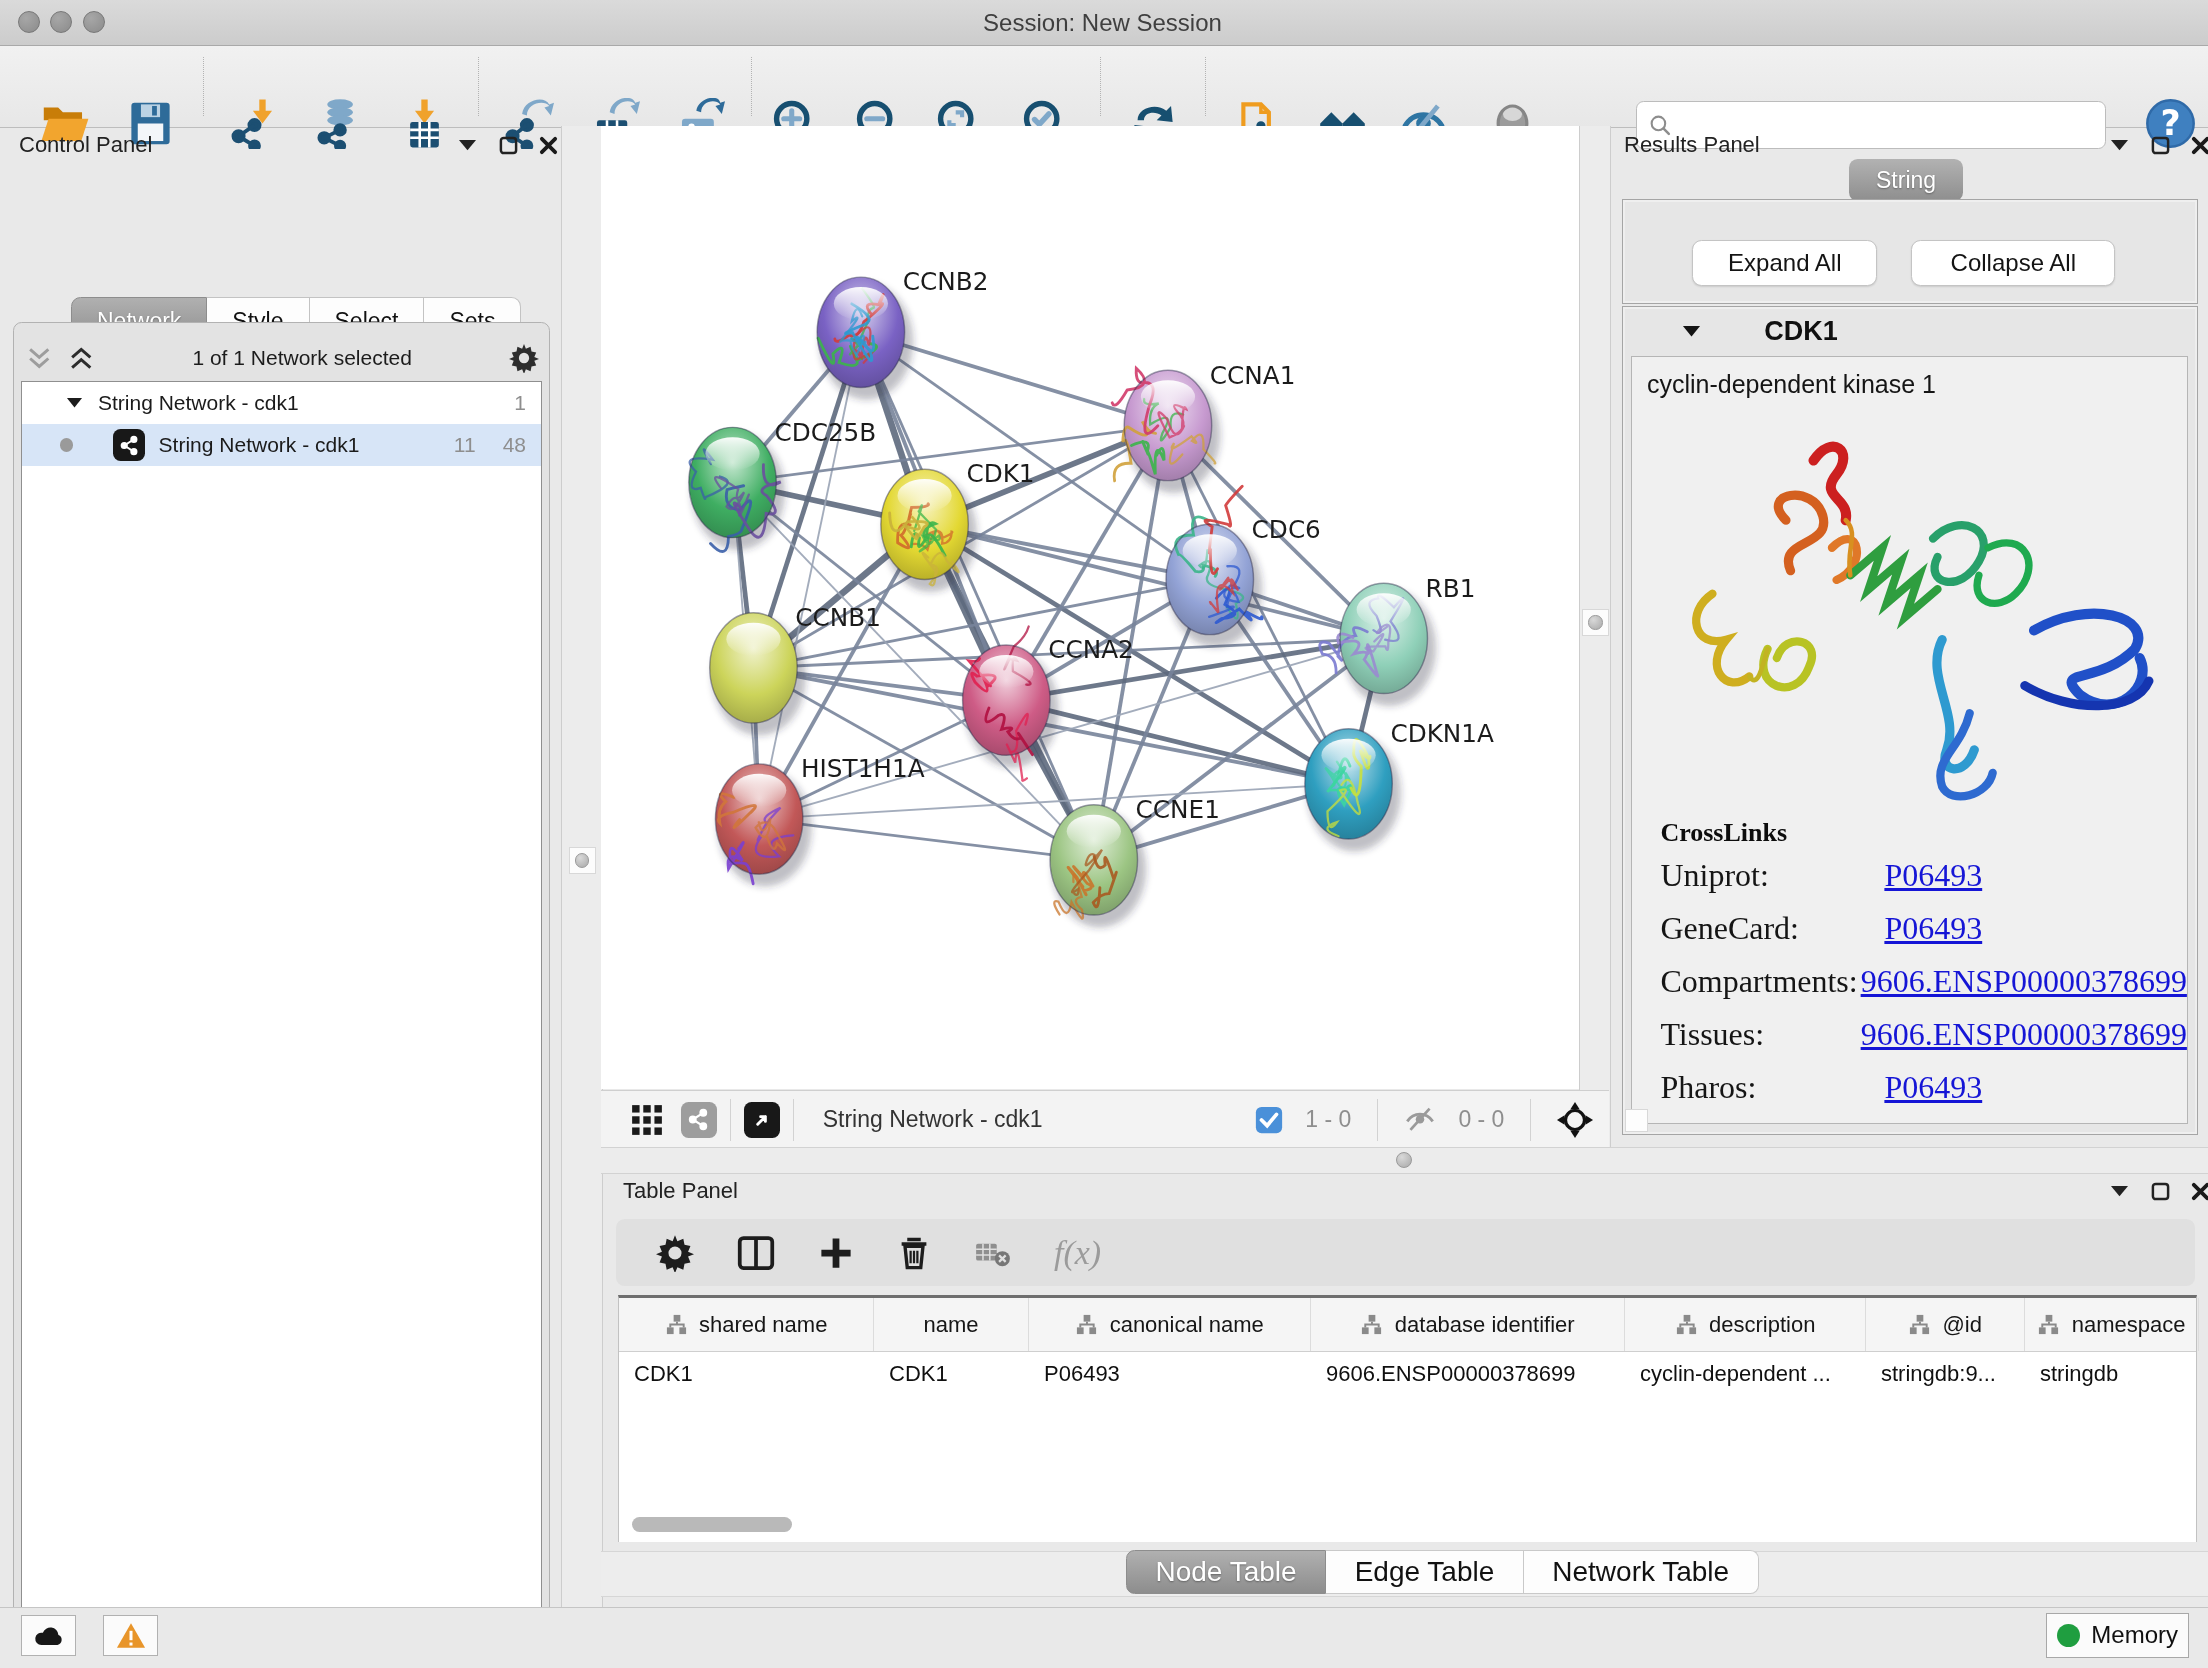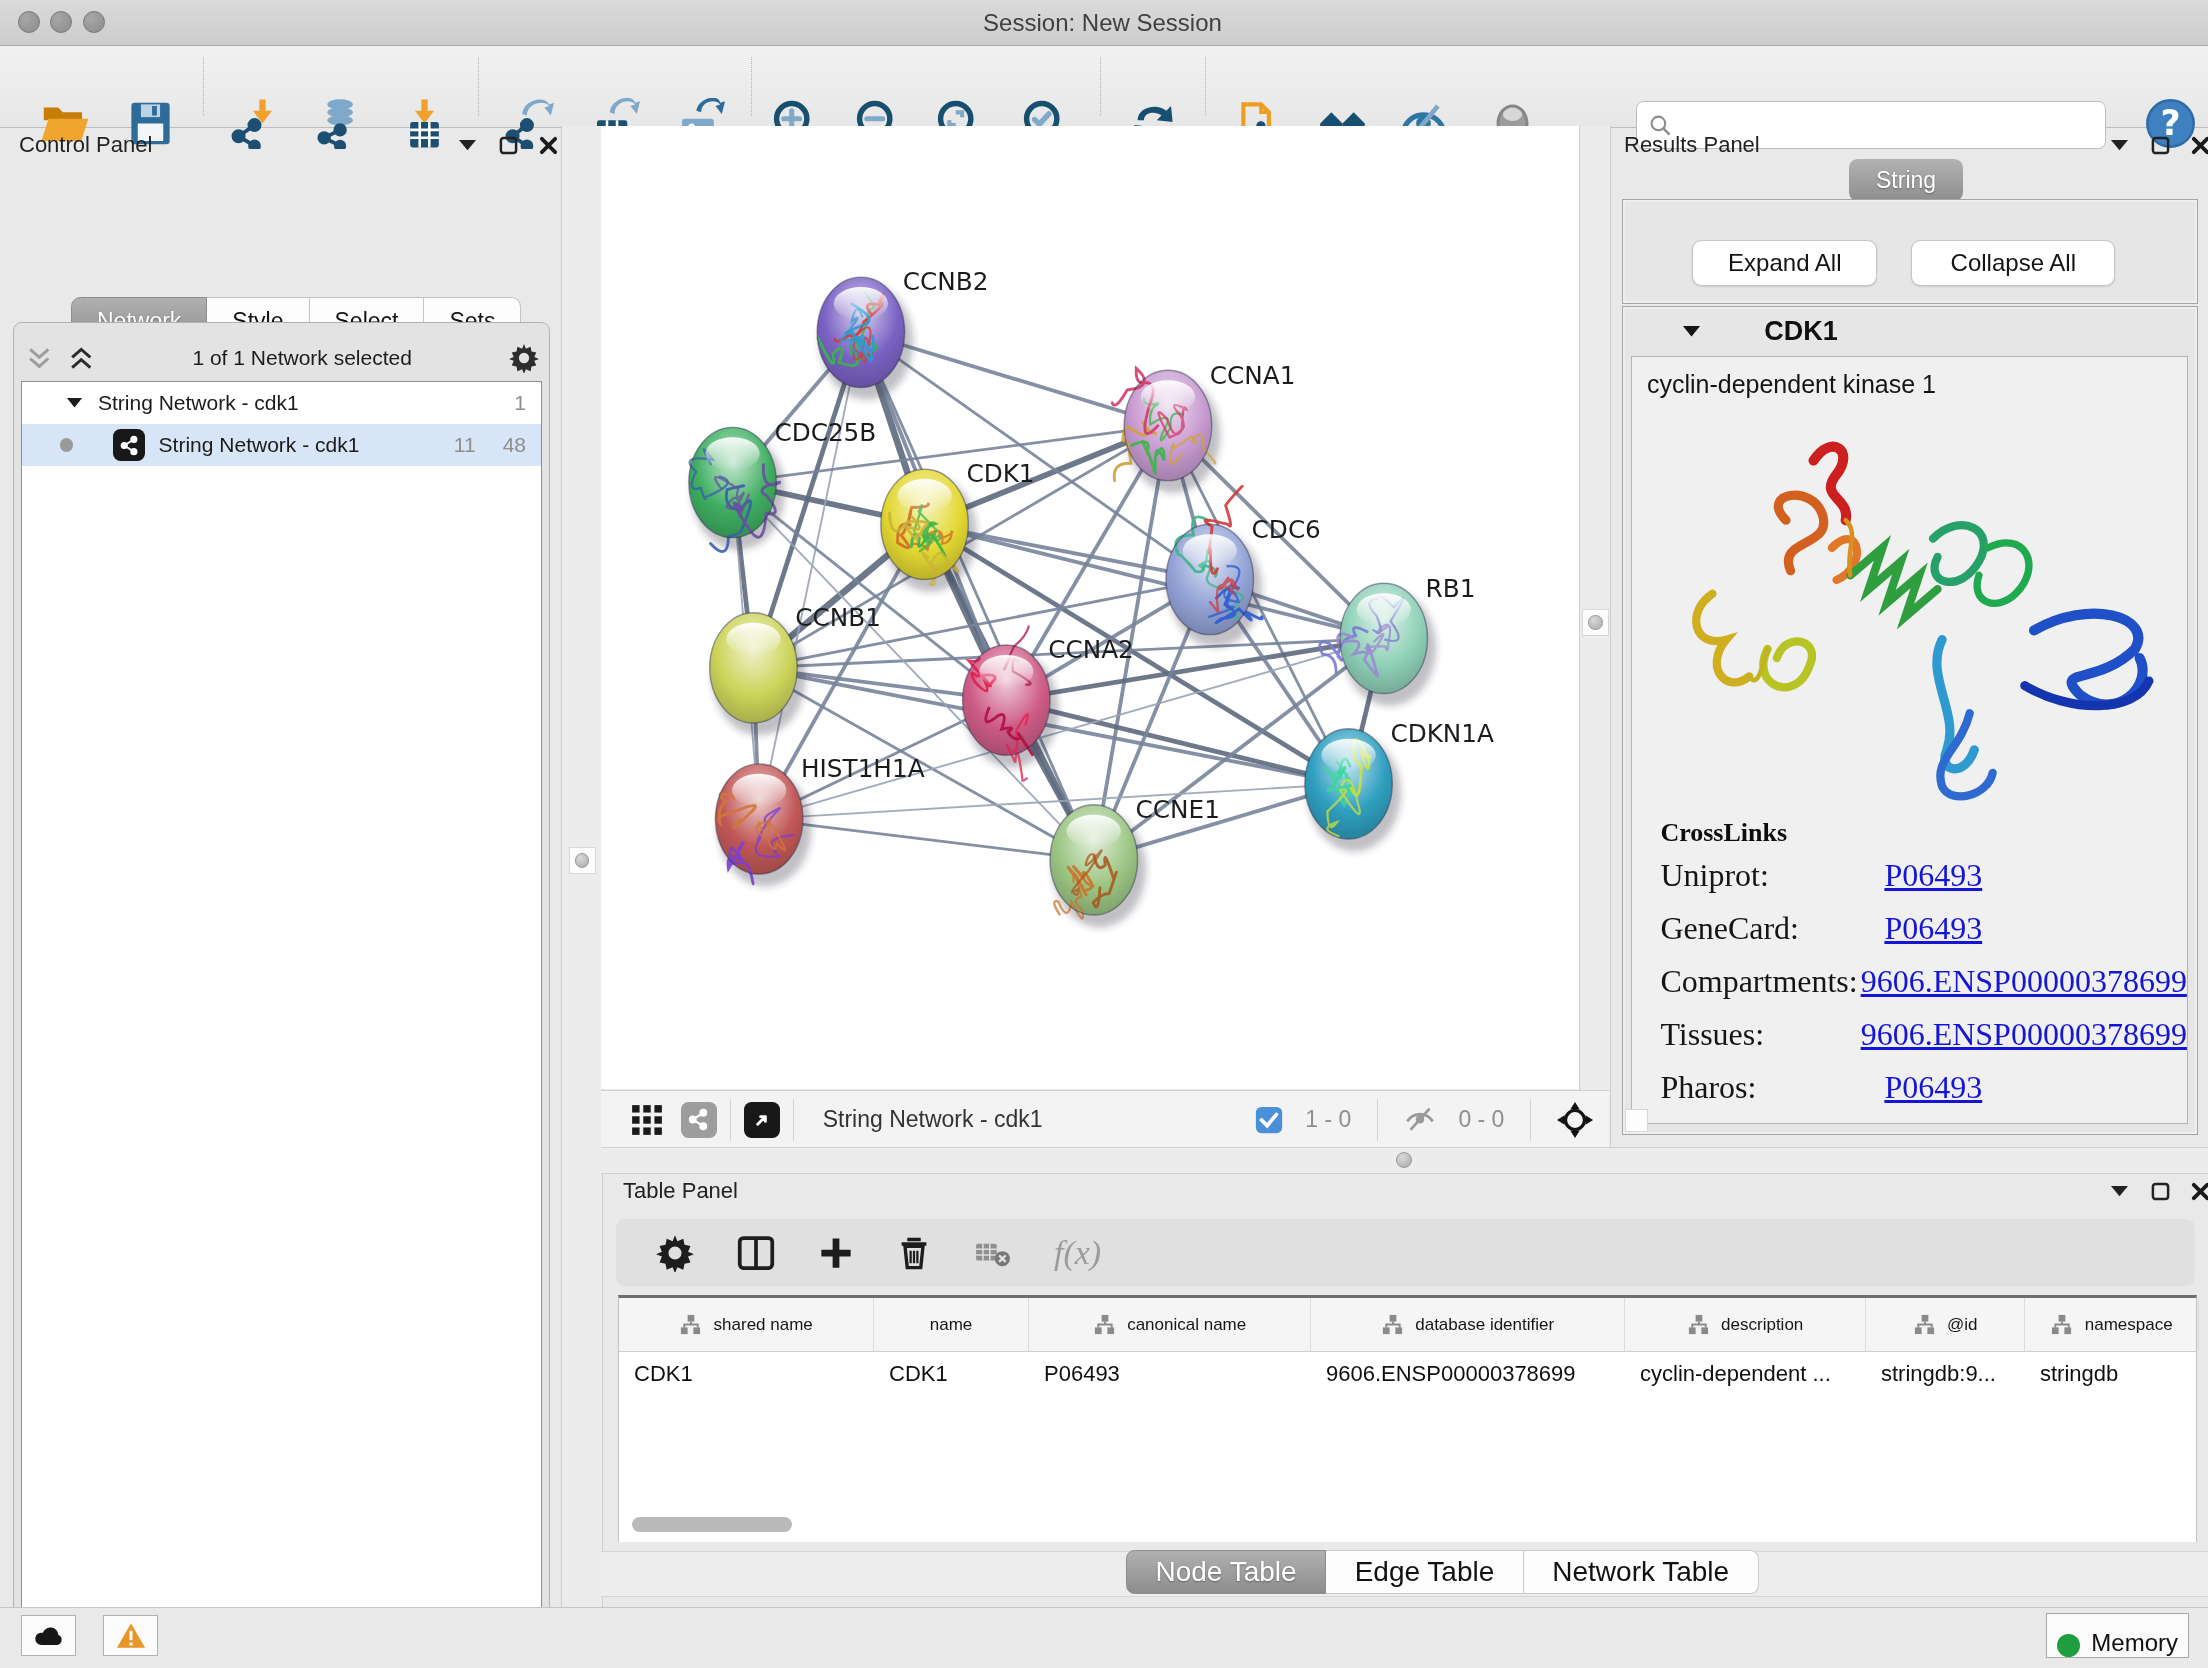--- a/index.html
+++ b/index.html
@@ -63,35 +63,35 @@
   #xl .xh{font-size:26px;font-weight:bold;color:#0d0d0d;margin-bottom:9.5px;}
   .clrow{display:flex;margin-bottom:16px;font-size:32px;}
   .clrow .cl-label{width:224px;color:#151515;}
   .clrow a{color:#1515d6;text-decoration:underline;}
   #rp-corner{position:absolute;left:1.9px;bottom:1.9px;width:21px;height:21px;background:#fdfdfd;border:1px solid #d8d8d8;}
   
   #tp-toolbar{left:616px;top:1219px;width:1579px;height:67px;background:#e0e0e0;border-radius:8.6px;display:flex;align-items:center;gap:42px;padding-left:40px;box-sizing:border-box;}
   #fx{font-family:"Liberation Serif",serif;font-style:italic;font-size:34px;color:#9b9b9b;}
   #tablebox{left:618px;top:1295px;width:1579px;height:247px;background:#fff;border-top:3.8px solid #6e6e6e;border-left:1px solid #c2c2c2;border-right:1px solid #c2c2c2;box-sizing:border-box;}
   #thead{display:flex;height:53px;background:#f5f5f5;border-bottom:1px solid #cfcfcf;}
-  .th{display:flex;align-items:center;justify-content:center;gap:11.4px;font-size:17px;color:#161616;border-right:1px solid #dcdcdc;box-sizing:border-box;flex:none;}
+  .th{display:flex;align-items:center;justify-content:center;gap:11.4px;font-size:22px;color:#161616;border-right:1px solid #dcdcdc;box-sizing:border-box;flex:none;}
   #trow0{display:flex;height:44px;align-items:center;}
   .td{font-size:22px;color:#101010;padding-left:15px;box-sizing:border-box;flex:none;white-space:nowrap;overflow:hidden;}
   #hscroll{position:absolute;left:5.7px;top:219px;width:1560px;height:17px;}
   #hthumb{position:absolute;left:7.6px;top:0;width:160px;height:15px;border-radius:7.6px;background:#b9b9b9;}
   #bt-strip{left:601px;top:1551px;width:1607px;height:44px;background:#ededed;border-top:1px solid #d6d6d6;border-bottom:1px solid #d6d6d6;}
   #bt-tabs{position:absolute;left:525px;top:-1.9px;display:flex;}
   .tab2{height:42px;line-height:42px;padding:0 28.5px;background:#fdfdfd;border:1px solid #c9c9c9;border-left:none;font-size:28px;color:#111;}
   .tab2:first-child{border-left:1px solid #c9c9c9;border-radius:8.6px 0 0 8.6px;}
   .tab2:last-child{border-radius:0 8.6px 8.6px 0;}
   .tab2.sel{background:linear-gradient(#b0b0b0,#8d8d8d);color:#fff;text-shadow:0 1px 1.9px rgba(0,0,0,.35);border-color:#8d8d8d;}
   
   #statusbar{left:0;top:1607px;width:2208px;height:61px;background:#e9e9e9;border-top:1px solid #c5c5c5;}
   .sbox{position:absolute;top:6.7px;width:55px;height:41px;background:#fbfbfb;border:1.9px solid #b1b1b1;display:flex;align-items:center;justify-content:center;box-sizing:border-box;}
-  #membtn{position:absolute;right:19px;top:4.8px;width:143px;height:45px;background:#fbfbfb;border:1.9px solid #a8a8a8;display:flex;align-items:flex-end;justify-content:center;gap:11.4px;font-size:24px;color:#101010;box-sizing:border-box;}
+  #membtn{position:absolute;right:19px;top:4.8px;width:143px;height:45px;background:#fbfbfb;border:1.9px solid #a8a8a8;display:flex;align-items:center;justify-content:center;gap:11.4px;font-size:24px;color:#101010;box-sizing:border-box;}
   #memdot{width:23px;height:23px;border-radius:50%;background:#1f9e40;}
   svg{display:block;}
 </style>
 </head>
 <body>
 
 <div id="stage">
 
   <div id="titlebar" class="abs">
     <span class="tl" style="left:18px"></span>

